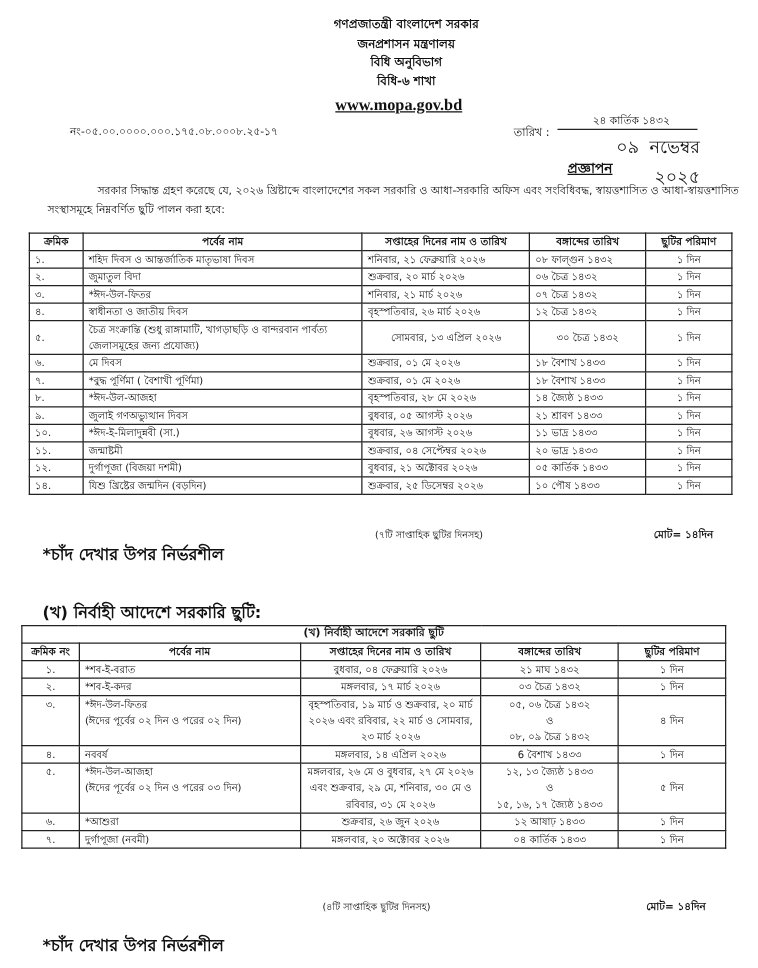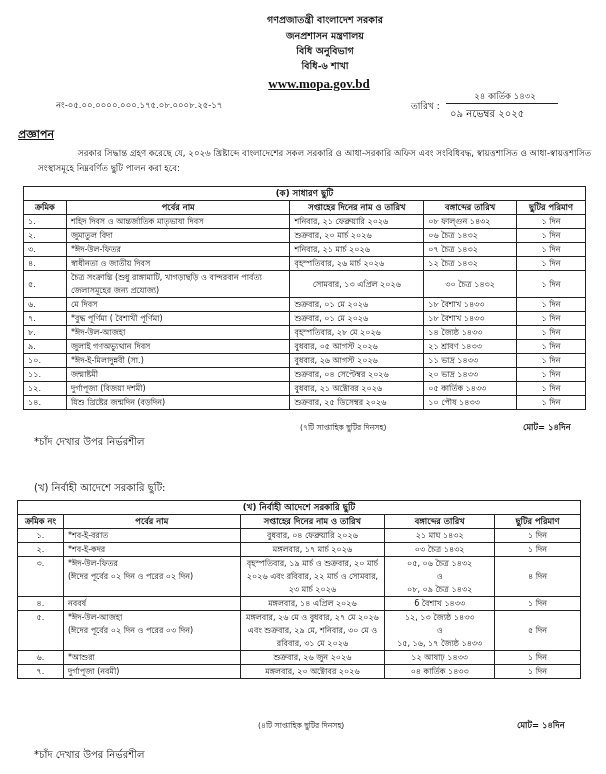--- a/index.html
+++ b/index.html
@@ -5,31 +5,31 @@
   html, body { margin:0; padding:0; background:#ffffff; }
   body { width:606px; height:774px; position:relative; overflow:hidden;
          font-family:"DejaVu Sans", sans-serif; color:#111; }
   .hdr { position:absolute; left:0; width:606px; text-align:center; font-weight:bold; font-size:9.5px; line-height:13px;margin-left:22px; }
   .url { position:absolute; left:0; width:606px; text-align:center; top:76px;
          font-family:"Liberation Serif", serif; font-weight:bold; font-size:13px; text-decoration:underline;padding-left:16px; }
   .memo { position:absolute; left:56px; top:99px; font-size:8.5px; }
   .date-label { position:absolute; left:411px; top:99px; font-size:9px; }
   .date-top { position:absolute; left:450px; top:90px; width:110px; text-align:center; font-size:8.5px; }
   .date-line { position:absolute; left:446px; top:103px; width:112px; border-top:1px solid #222; }
-  .date-bot { position:absolute; left:450px; top:106px; width:110px; text-align:left; font-size:10px; }
-  .title { position:absolute; left:18px; width:486px; top:126px; text-align:left; font-weight:bold; font-size:11px; text-decoration:underline; }
+  .date-bot { position:absolute; left:450px; top:106px; width:110px; text-align:right; font-size:14px;font-family:Liberation Mono, monospace; }
+  .title { position:absolute; left:4px; width:486px; top:126px; text-align:right; font-weight:bold; font-size:11px; text-decoration:underline; }
   .intro { position:absolute; left:38px; top:146px; width:555px; font-size:8.6px; line-height:15px; text-indent:40px; }
   table { position:absolute; border-collapse:collapse; font-size:8px; }
   td, th { border:1px solid #222; padding:0 4px; vertical-align:middle; line-height:13px; }
   th { font-weight:bold; font-size:8.3px; }
   .tcap { text-align:center; font-weight:bold; font-size:8.6px; height:16px; }
   .c { text-align:center; }
   .foot { position:absolute; font-size:7.6px; }
   .bold { font-weight:bold; }
-  .note { position:absolute; font-size:10px; font-weight:normal; }
+  .note { position:absolute; font-size:13px; font-weight:bold; }
   #tA { left:23px; top:186px; width:563px; }
   #tA td { height:13px; }
   #tB { left:17px; top:500px; width:564px; }
   #tB td { height:13px; }
 </style>
 </head>
 <body>
 
 <div class="hdr" style="top:13px">গণপ্রজাতন্ত্রী বাংলাদেশ সরকার</div>
 <div class="hdr" style="top:29px">জনপ্রশাসন মন্ত্রণালয়</div>
@@ -48,23 +48,20 @@
 
 <table id="tA">
   <colgroup>
       <col style="width:43px">
       <col style="width:224px">
       <col style="width:134px">
       <col style="width:93px">
       <col style="width:69px">
     </colgroup>
   <tbody>
-      <tr>
-        <td colspan="5" class="tcap">(ক) সাধারণ ছুটি</td>
-      </tr>
   <tr>
     <th>ক্রমিক</th>
     <th>পর্বের নাম</th>
     <th>সপ্তাহের দিনের নাম ও তারিখ</th>
     <th>বঙ্গাব্দের তারিখ</th>
     <th>ছুটির পরিমাণ</th>
   </tr>
   </tbody>
     <tbody id="tA-body">
       <tr>

